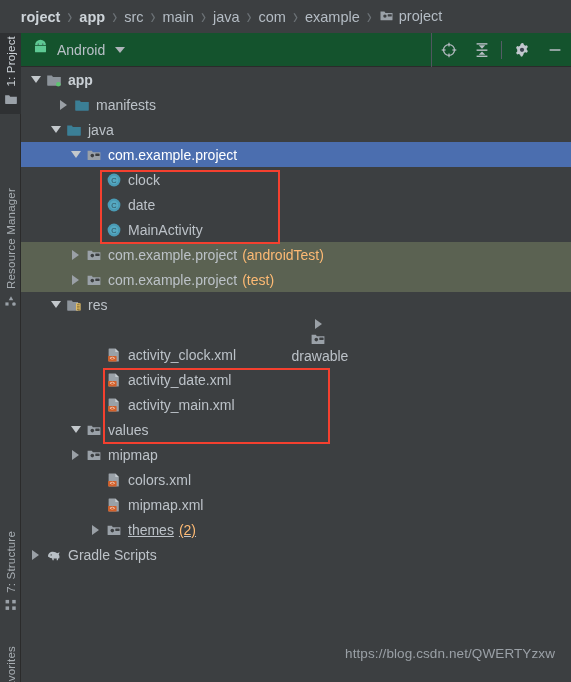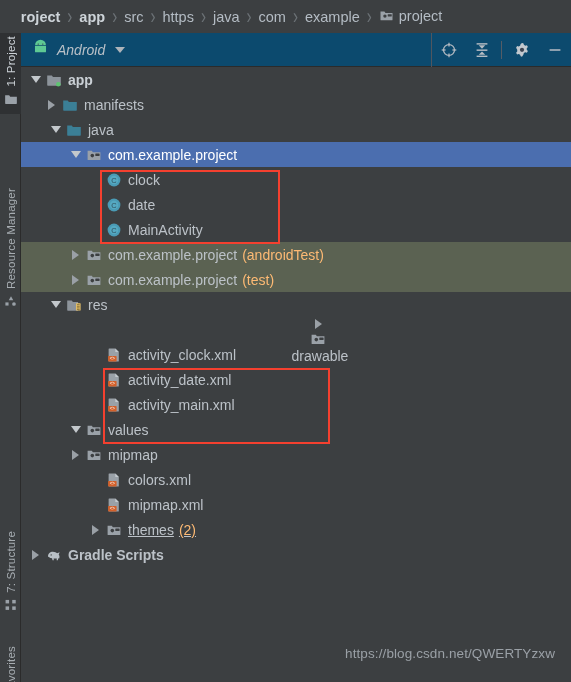--- a/index.html
+++ b/index.html
@@ -44,22 +44,22 @@
     font-size:11.5px; color:#a7adb2; letter-spacing:.2px;
     white-space:nowrap; padding:3px 0;
   }
   .strip-btn.active { background:#2f3133; }
   .strip-btn.active .vtext { color:#cdd3d8; }
   .strip-ico { margin:2px 0 4px 0; }
 
   
   .panel-toolbar {
     position:absolute; left:21px; top:33px; width:550px; height:34px;
-    background:#0c4a6e; border-bottom:1px solid #2b2b2b;
-    display:flex; align-items:center;font-style:italic;
+    background:#14532d; border-bottom:1px solid #2b2b2b;
+    display:flex; align-items:center;
   }
   .pt-left {
     display:flex; align-items:center; height:100%;
     padding-left:11px; flex:0 0 auto;
   }
   .pt-label {
     font-size:14px; color:#b9c0c7; margin-left:8px;
   }
   .pt-caret {
     width:0; height:0; margin-left:10px;
@@ -121,21 +121,21 @@
 
 <div id="app">
 
   <div class="breadcrumb" id="breadcrumb-host">
       <span class="crumb bold"><span>project</span></span>
       <span class="crumb-sep">›</span>
       <span class="crumb bold"><span>app</span></span>
       <span class="crumb-sep">›</span>
       <span class="crumb"><span>src</span></span>
       <span class="crumb-sep">›</span>
-      <span class="crumb"><span>https</span></span>
+      <span class="crumb"><span>main</span></span>
       <span class="crumb-sep">›</span>
       <span class="crumb"><span>java</span></span>
       <span class="crumb-sep">›</span>
       <span class="crumb"><span>com</span></span>
       <span class="crumb-sep">›</span>
       <span class="crumb"><span>example</span></span>
       <span class="crumb-sep">›</span>
       <span class="crumb"><span class="crumb-folder"><svg width="15" height="15" viewBox="0 0 16 16">
             <path d="M1.6 3.8h4.2l1.1 1.4h7.5v7.3a.6.6 0 0 1-.6.6H2.2a.6.6 0 0 1-.6-.6z" fill="#9aa1a8"></path>
             <circle cx="6.3" cy="8.6" r="1.8" fill="#3c3f41"></circle>
@@ -231,21 +231,21 @@
           <span class="tw-d"></span>
         </span>
         <span class="icoslot">
           <svg width="16" height="16" viewBox="0 0 16 16">
             <path d="M1.2 3.4h4.6l1.2 1.5h7.8v8.2a.7.7 0 0 1-.7.7H1.9a.7.7 0 0 1-.7-.7z" fill="#8d949b"></path>
             <circle cx="12.3" cy="12.2" r="2.3" fill="#5ec471"></circle>
           </svg>
         </span>
         <span class="lbl bold">app</span>
       </div>
-      <div class="row" style="padding-left: 24px;">
+      <div class="row" style="padding-left: 36px;">
         <span class="twisty">
           <span class="tw-r"></span>
         </span>
         <span class="icoslot">
           <svg width="16" height="16" viewBox="0 0 16 16">
             <path d="M1.2 3.6h4.5l1.2 1.5h7.9v7.9a.7.7 0 0 1-.7.7H1.9a.7.7 0 0 1-.7-.7z" fill="#3b7f96"></path>
           </svg>
         </span>
         <span class="lbl">manifests</span>
       </div>
@@ -456,21 +456,21 @@
         <span class="icoslot">
           <svg width="16" height="16" viewBox="0 0 16 16">
             <path d="M1.6 3.8h4.2l1.1 1.4h7.5v7.3a.6.6 0 0 1-.6.6H2.2a.6.6 0 0 1-.6-.6z" fill="#9aa1a8"></path>
             <circle cx="6.3" cy="8.6" r="1.8" fill="#3c3f41"></circle>
             <rect x="9.3" y="6.6" width="4.3" height="2.4" rx=".4" fill="#3c3f41"></rect>
           </svg>
         </span>
         <span class="lbl">themes</span>
         <span class="sub">(2)</span>
       </div>
-      <div class="row" style="padding-left: 8px; font-weight: bold;">
+      <div class="row" style="padding-left: 8px;">
         <span class="twisty">
           <span class="tw-r"></span>
         </span>
         <span class="icoslot">
           <svg width="16" height="16" viewBox="0 0 16 16">
             <path d="M2 9.4c0-2.6 2.1-4.6 4.9-4.6 2 0 3.4.8 4.2 1.5l2.6-1.1-1 2.2c.5.7.8 1.5.8 2.4 0 .6-.1 1.1-.3 1.6l-.9-.2-.4 2h-1.3l.25-1.8H7.6l.25 1.8H6.5l-.4-2c-2.4-.3-4.1-1.6-4.1-1.8z" fill="#b9c0c6"></path>
             <circle cx="5.2" cy="7.9" r=".7" fill="#3c3f41"></circle>
           </svg>
         </span>
         <span class="lbl">Gradle Scripts</span>

